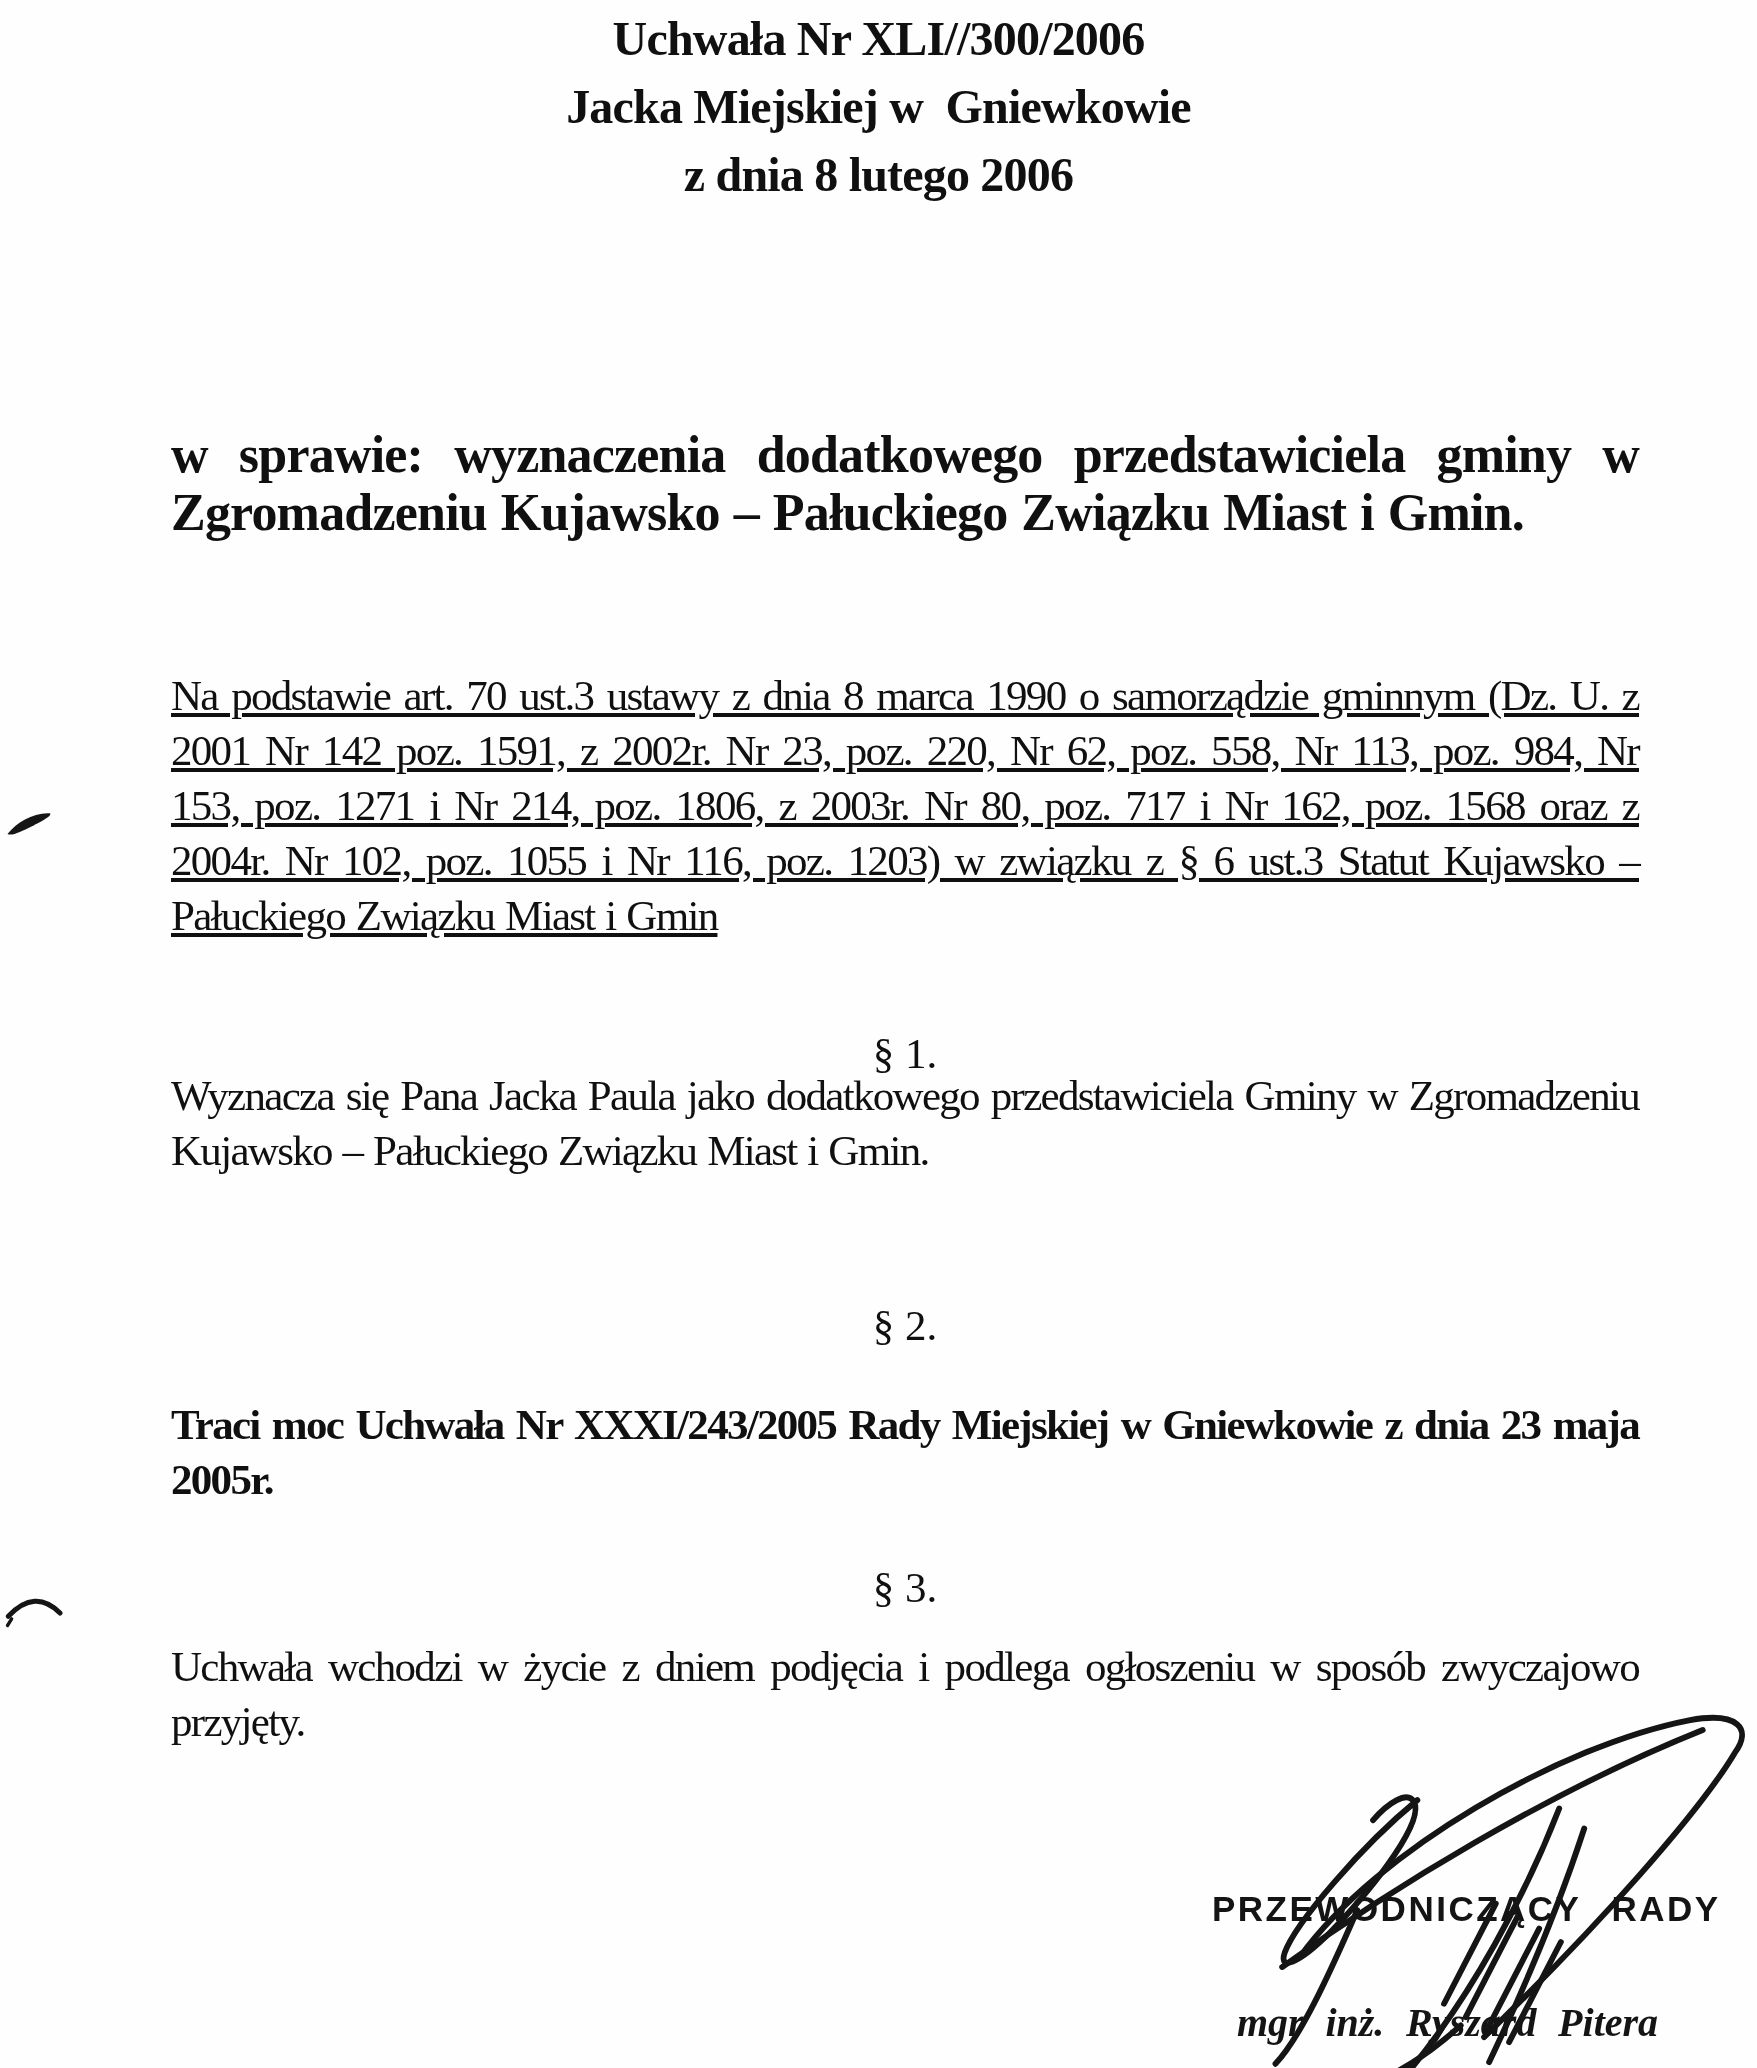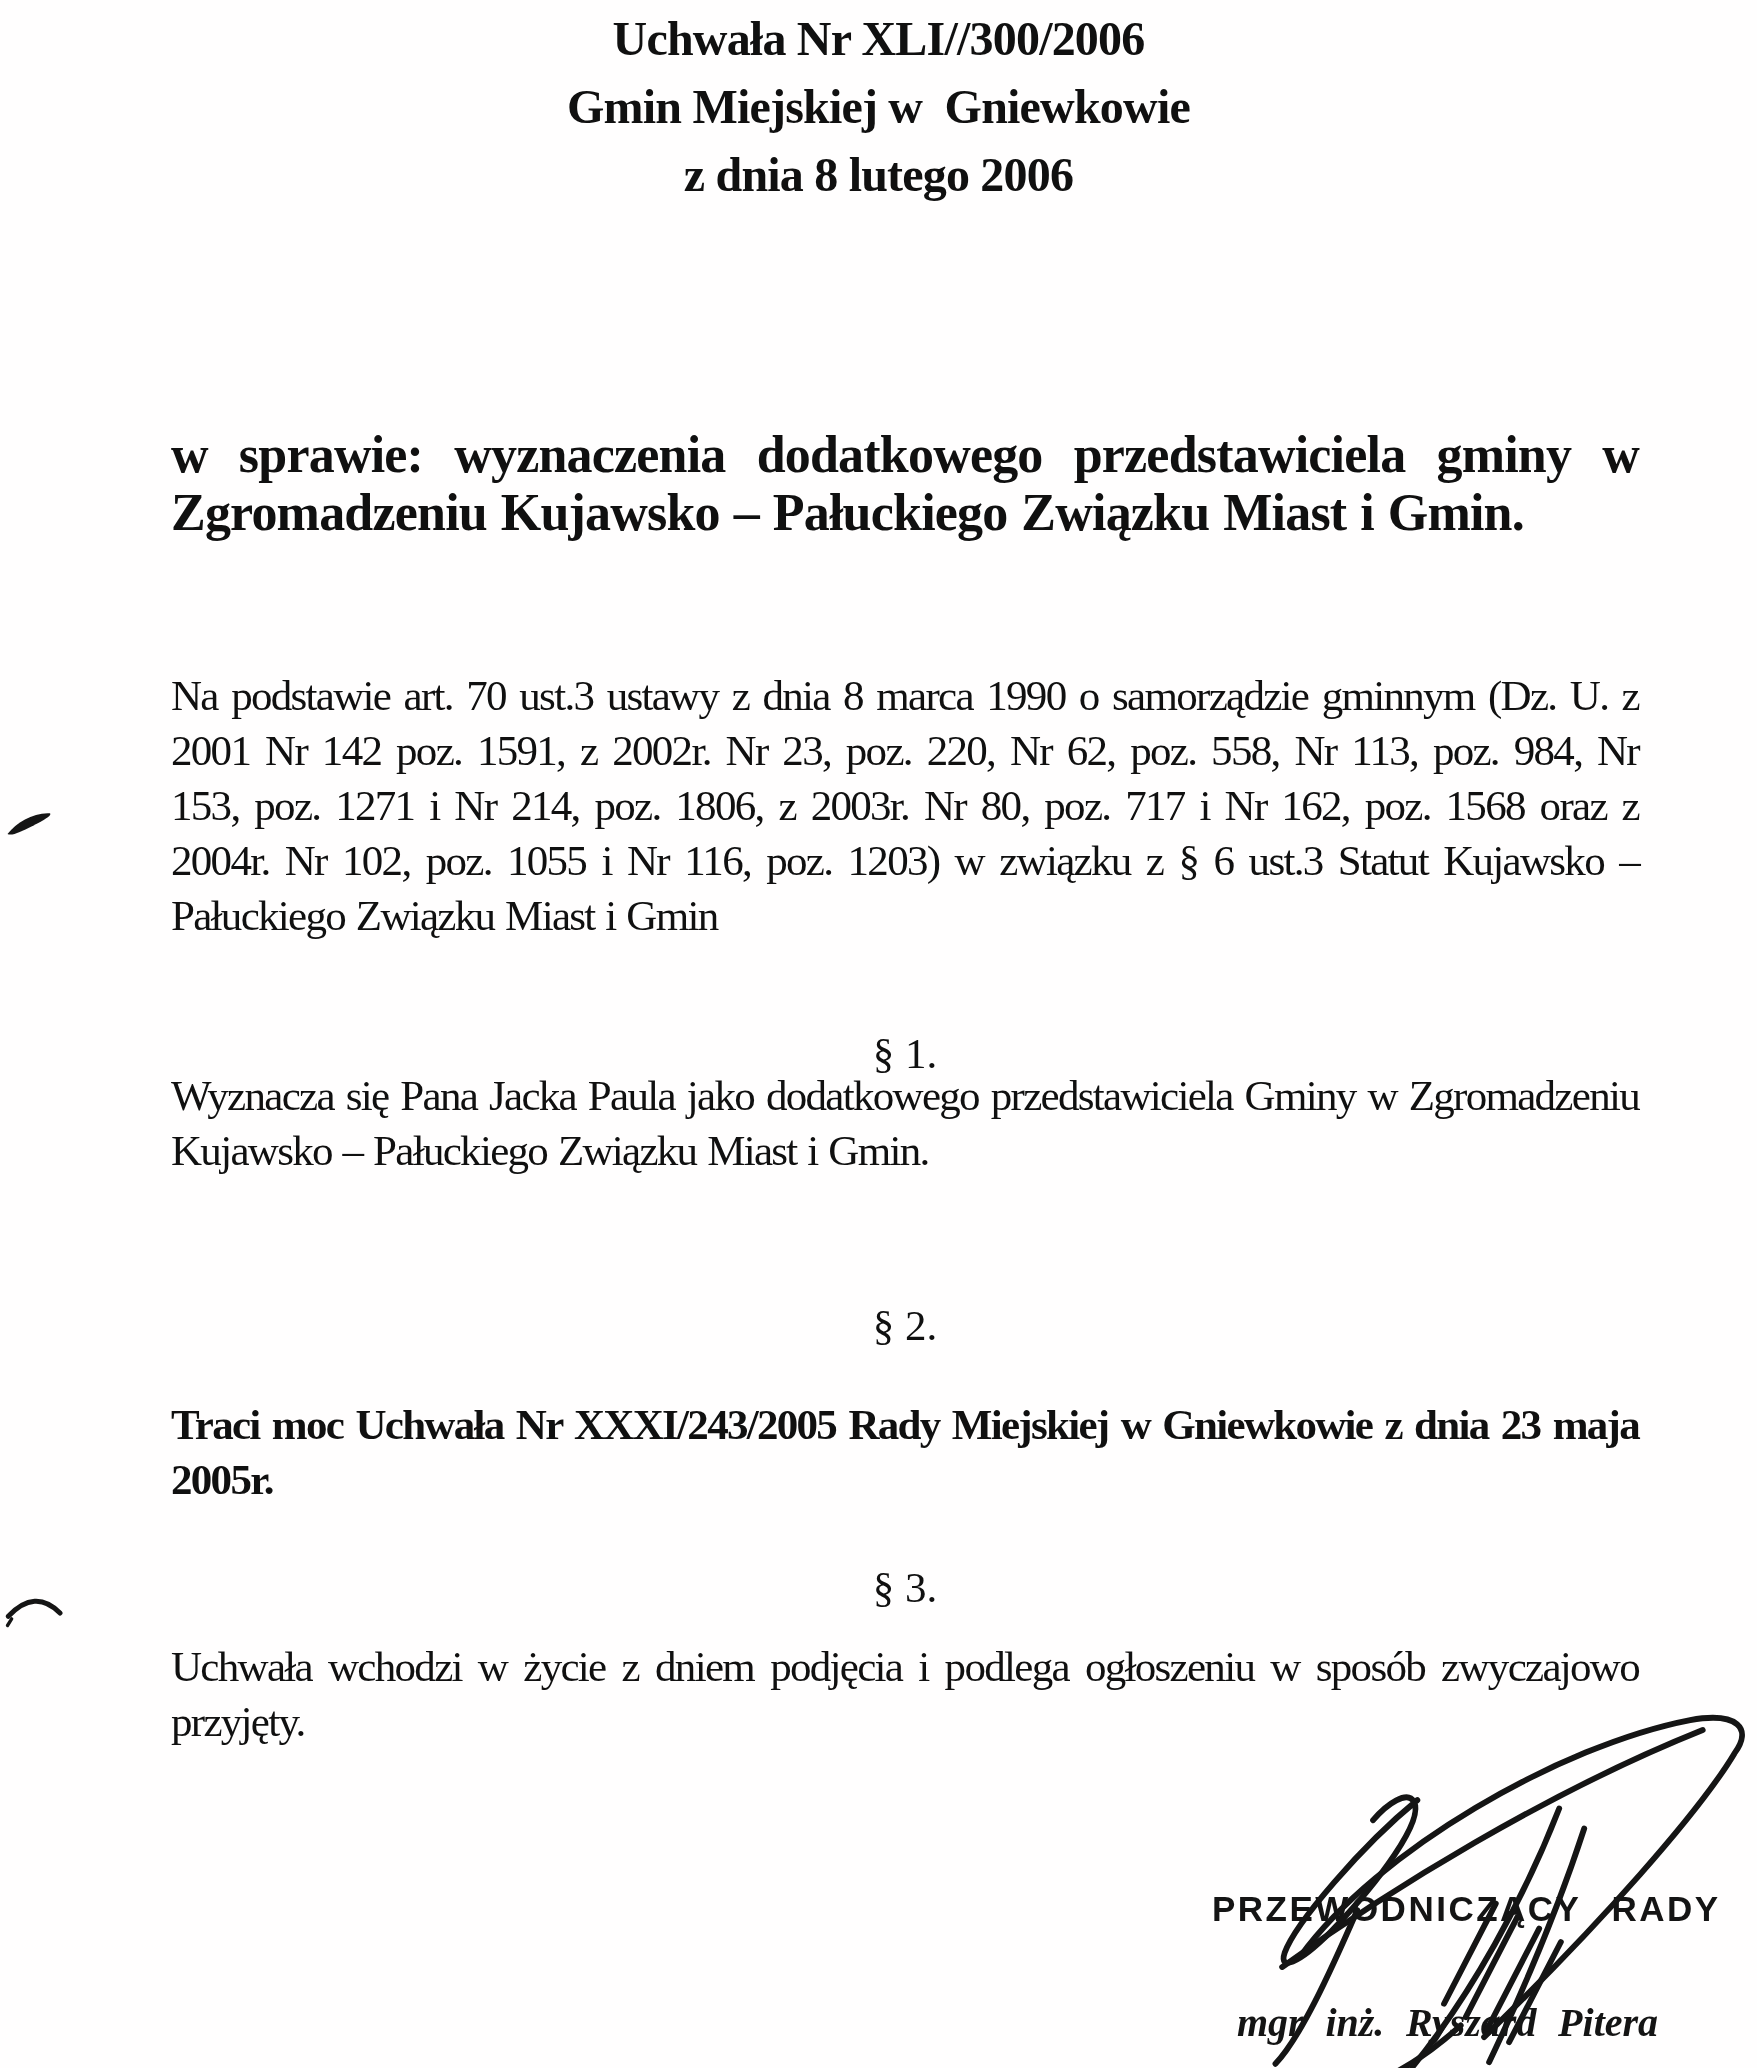--- a/index.html
+++ b/index.html
@@ -38,21 +38,21 @@
     letter-spacing: -1.7px;
     word-spacing: 1.7px;
   }
   .subject {
     top: 374px;
     font-weight: bold;
     font-size: 52px;
     line-height: 58px;
     letter-spacing: -0.8px;
   }
-  .legal { top: 625px; }
+  .legal { top: 625px; text-decoration: underline; }
   .sec-heading {
     position: absolute;
     left: 171px;
     width: 1468px;
     text-align: center;
     font-size: 43px;
     letter-spacing: 0;
   }
   .h1 { top: 1029px; }
   .t1 { top: 1025px; }
@@ -107,21 +107,21 @@
     height: 40px;
   }
 </style>
 </head>
 <body>
 
 <div class="page">
 
   <div class="title-block">
     <div class="title-line">Uchwała Nr XLI//300/2006</div>
-    <div class="title-line">Gmin Miejskiej w  Gniewkowie</div>
+    <div class="title-line">Jacka Miejskiej w  Gniewkowie</div>
     <div class="title-line">z dnia 8 lutego 2006</div>
   </div>
 
   <p class="para subject">w sprawie: wyznaczenia dodatkowego przedstawiciela gminy w Zgromadzeniu Kujawsko – Pałuckiego Związku Miast i Gmin.</p>
 
   <p class="para legal">Na podstawie art. 70 ust.3 ustawy z dnia 8 marca 1990 o samorządzie gminnym (Dz. U. z 2001 Nr 142 poz. 1591, z 2002r. Nr 23, poz. 220, Nr 62, poz. 558, Nr 113, poz. 984, Nr 153, poz. 1271 i Nr 214, poz. 1806, z 2003r. Nr 80, poz. 717 i Nr 162, poz. 1568 oraz z 2004r. Nr 102, poz. 1055 i Nr 116, poz. 1203) w związku z § 6 ust.3 Statut Kujawsko – Pałuckiego Związku Miast i Gmin</p>
 
   <div class="sec-heading h1">§ 1.</div>
   <p class="para t1">Wyznacza się Pana Jacka Paula jako dodatkowego przedstawiciela Gminy w Zgromadzeniu Kujawsko – Pałuckiego Związku  Miast i Gmin.</p>
 

